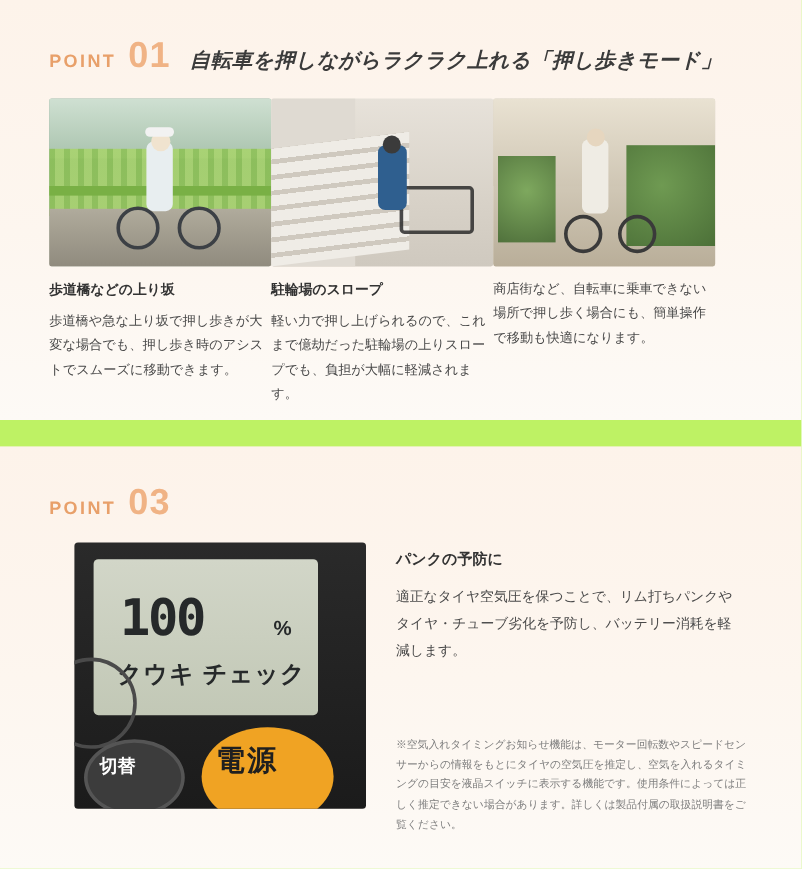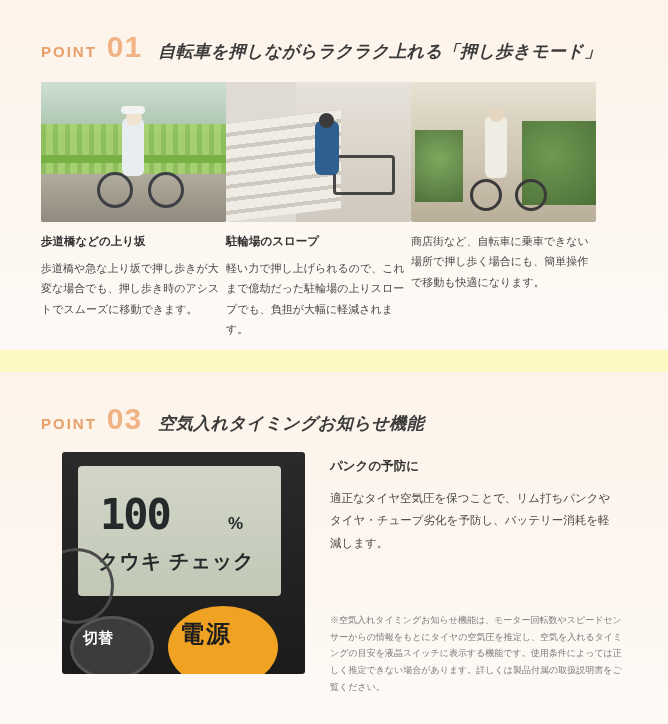--- a/index.html
+++ b/index.html
@@ -11,21 +11,21 @@
     width: 668px;
     height: 724px;
     font-family: "Liberation Sans", sans-serif;
     color: #3a3a3a;
     overflow: hidden;
   }
   .page {
     position: relative;
     width: 668px;
     height: 724px;
-    background: #fef9c3;
+    background: #bef264;
   }
   .section {
     position: absolute;
     left: 0;
     width: 668px;
     background: linear-gradient(to bottom, #fdf3ea 0%, #fdf6ef 55%, #fdfaf6 100%);
   }
   .section-1 {
     top: 0;
     height: 350px;
@@ -129,23 +129,24 @@
     position: absolute;
     left: 62px;
     top: 452px;
     width: 243px;
     height: 222px;
     background: linear-gradient(to bottom,#2a2a2a,#1b1b1b);
     border-radius: 3px;
     overflow: hidden;
   }
   .display-photo .panel {
-    position:absolute; left:16px; top:14px; width:203px; height:130px;
+    position:absolute; left:16px; top:14px; width:172px; height:130px;
     background: linear-gradient(to bottom,#d2d6c8,#c2c8b6);
     border-radius: 4px;
+    padding-left: 15px;
   }
   .display-photo .pct {
     position:absolute; left:22px; top:24px;
     font-family: "DejaVu Sans Mono", monospace;
     font-size: 42px; font-weight: bold; color:#26292a; letter-spacing:-2px;
   }
   .display-photo .pct-sign {
     position:absolute; left:150px; top:48px; font-size:17px; font-weight:bold; color:#26292a;
   }
   .display-photo .kuuki {
@@ -253,21 +254,20 @@
         <div class="card-body">商店街など、自転車に乗車できない場所で押し歩く場合にも、簡単操作で移動も快適になります。</div>
       </div>
 
     </div>
   </div>
 
   <div class="section section-2">
     <div class="point-header" style="left:41px; top:32px;">
       <span class="point-word">POINT</span>
       <span class="point-num">03</span>
-      <span class="point-title">空気入れタイミングお知らせ機能</span>
     </div>
   </div>
 
   <div class="display-photo">
     <div class="panel">
       <div class="pct">100</div>
       <div class="pct-sign">%</div>
       <div class="kuuki">クウキ チェック</div>
     </div>
     <div class="ring"></div>

